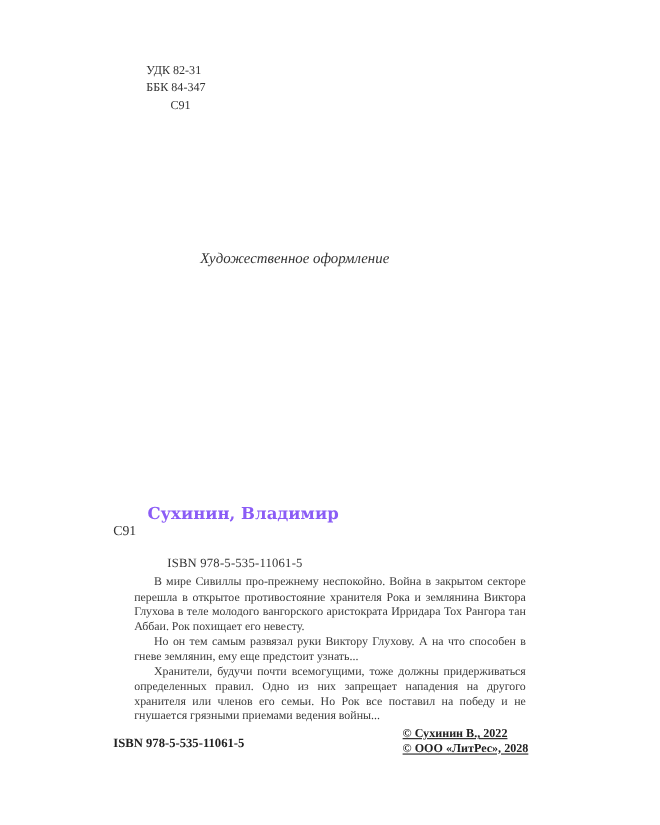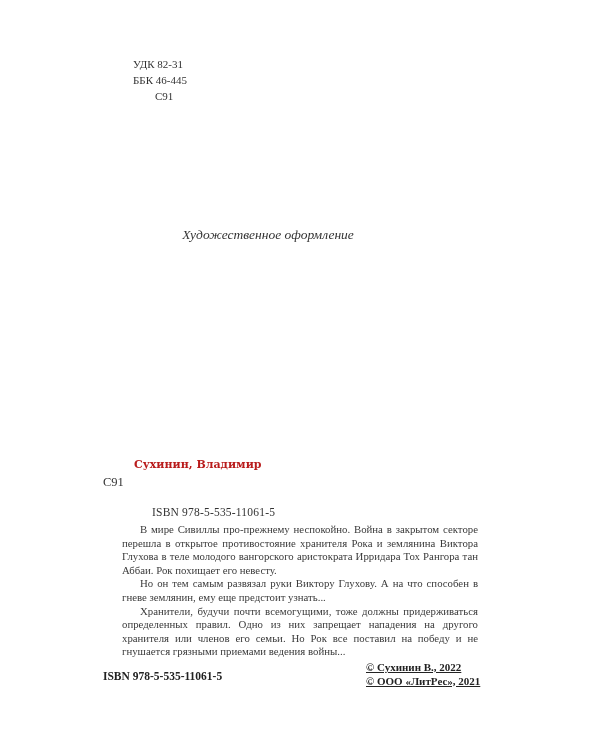--- a/index.html
+++ b/index.html
@@ -6,36 +6,36 @@
   body { width:600px; height:750px; position:relative; overflow:hidden;
          font-family:"DejaVu Serif","Liberation Serif",serif; color:#2b2b2b; }
   .abs { position:absolute; }
   .codes { left:133px; top:56px; font-family:"Liberation Serif",serif; font-size:11px; line-height:16px; color:#333; }
   .codes div { white-space:nowrap; }
   .codes .c91 { padding-left:22px; }
   .credits { left:0; width:536px; top:226px; text-align:center; font-family:"Liberation Serif",serif;
              font-style:italic; font-size:13.5px; line-height:18px; color:#333; }
   .credits div { white-space:nowrap; }
   .credits .l1 { padding-left:0px; }
-  .author { left:134px; top:458px; font-family:"DejaVu Serif",serif; font-weight:bold; font-size:11px; color:#b91c1c; white-space:nowrap; }
+  .author { left:134px; top:458px; font-family:"DejaVu Serif",serif; font-weight:bold; font-size:15px; color:#8b5cf6; white-space:nowrap; }
   .c91side { left:103px; top:475px; font-family:"Liberation Serif",serif; font-size:12.5px; color:#333; }
   .biblio { left:134px; top:473px; width:360px; font-family:"Liberation Serif",serif; font-size:14px; line-height:16px; color:#333; text-align:justify; }
   .biblio .first { text-indent:18px; }
   .isbn1 { left:152px; top:506px; font-family:"Liberation Serif",serif; font-size:11.5px; color:#333; white-space:nowrap; letter-spacing:0.2px; }
   .annot { left:122px; top:523px; width:356px; font-family:"Liberation Serif",serif; font-size:10.8px; line-height:13.6px; color:#3a3a3a; text-align:justify; }
   .annot p { margin:0; text-indent:18px; }
   .isbn2 { left:103px; top:670px; font-family:"Liberation Serif",serif; font-weight:bold; font-size:11.5px; color:#222; white-space:nowrap; }
   .copy { left:366px; top:661px; font-family:"Liberation Serif",serif; font-weight:bold; font-size:11px; line-height:13.5px; color:#222; white-space:nowrap;text-decoration:underline; }
 </style>
 </head>
 <body>
 
 <div class="abs codes">
   <div>УДК 82-31</div>
-  <div>ББК 46-445</div>
+  <div>ББК 84-347</div>
   <div class="c91">С91</div>
 </div>
 
 <div class="abs credits">
   <div class="l1">Художественное оформление</div>
 </div>
 
 <div class="abs author">Сухинин, Владимир</div>
 <div class="abs c91side">С91</div>
 
@@ -47,14 +47,14 @@
 <div class="abs annot">
   <p>В мире Сивиллы про-прежнему неспокойно. Война в закрытом секторе перешла в открытое противостояние хранителя Рока и землянина Виктора Глухова в теле молодого вангорского аристократа Ирридара Тох Рангора тан Аббаи. Рок похищает его невесту.</p>
   <p>Но он тем самым развязал руки Виктору Глухову. А на что способен в гневе землянин, ему еще предстоит узнать...</p>
   <p>Хранители, будучи почти всемогущими, тоже должны придерживаться определенных правил. Одно из них запрещает нападения на другого хранителя или членов его семьи. Но Рок все поставил на победу и не гнушается грязными приемами ведения войны...</p>
 </div>
 
 <div class="abs isbn2">ISBN 978-5-535-11061-5</div>
 
 <div class="abs copy">
   <div>© Сухинин В., 2022</div>
-  <div>© ООО «ЛитРес», 2021</div>
+  <div>© ООО «ЛитРес», 2028</div>
 </div>
 
 </body></html>

